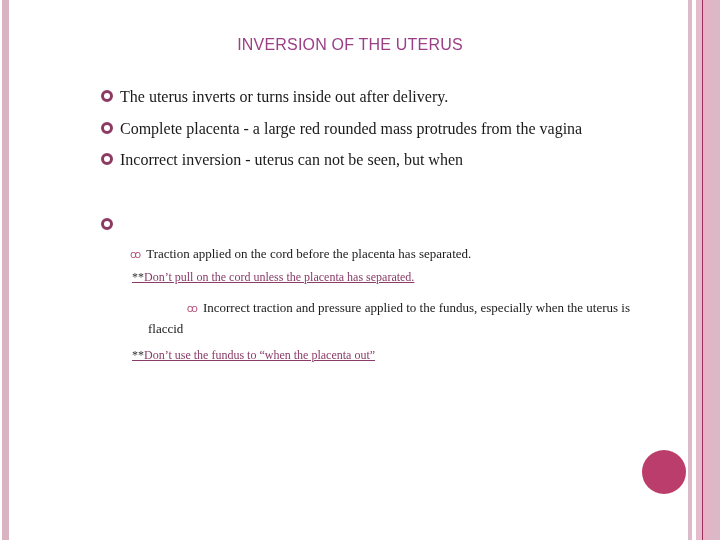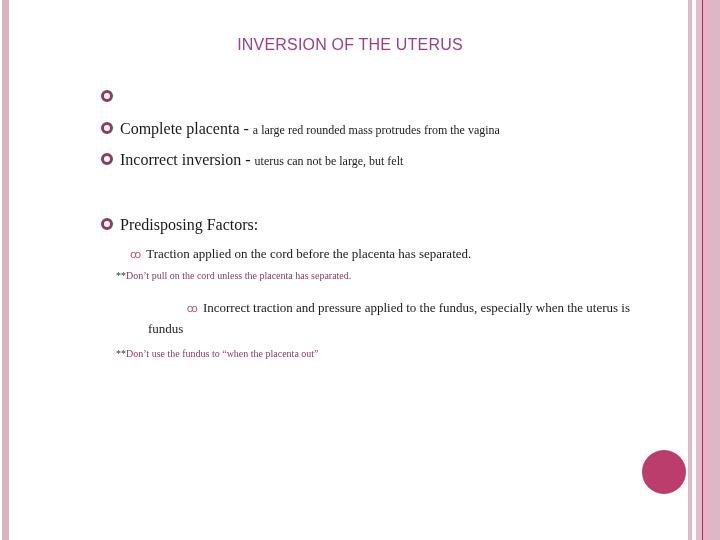--- a/index.html
+++ b/index.html
@@ -5,61 +5,61 @@
   html, body { margin:0; padding:0; }
   body { width:720px; height:540px; position:relative; background:#ffffff; overflow:hidden;
          font-family:"DejaVu Serif", serif; }
   .stripe { position:absolute; top:0; height:540px; }
   .title { position:absolute; left:0; width:700px; top:36px; text-align:center;
            font-family:"Liberation Sans", sans-serif; font-size:16px; color:#9b3f86; letter-spacing:0.2px; }
   .bullet { position:absolute; left:101px; font-size:16px; color:#1a1a1a; white-space:nowrap;
             font-family:"Liberation Serif", serif; }
   .bullet .mark { display:inline-block; width:9px; height:9px; border:3px solid #8c3a62; border-radius:50%;
                   box-sizing:border-box; width:12px; height:12px; vertical-align:middle; margin-right:7px; position:relative; top:-2px; }
-  .bullet .small { font-size:12px; }
+  .bullet .small { font-size:16px; }
   .sub { position:absolute; left:130px; font-size:13px; color:#1a1a1a; font-family:"Liberation Serif", serif;text-align:right; }
   .sub .curl { color:#b3527a; font-size:11px; margin-right:5px; }
-  .note { position:absolute; left:116px; font-size:10px; color:#8a3b68; font-family:"Liberation Serif", serif; }
+  .note { position:absolute; left:132px; font-size:12px; color:#8a3b68; font-family:"Liberation Serif", serif;text-decoration:underline; }
   .note .ast { color:#333; }
   .dot { position:absolute; left:642px; top:450px; width:44px; height:44px; border-radius:50%; background:#bb3d6c; }
 </style>
 </head>
 <body>
 
 <div class="stripe" style="left:2px;width:7px;background:#d9b3c2;"></div>
 <div class="stripe" style="left:688px;width:4px;background:#dcbac7;"></div>
 <div class="stripe" style="left:696px;width:6px;background:#e4bccb;"></div>
 <div class="stripe" style="left:702px;width:1px;background:#9a2f5a;"></div>
 <div class="stripe" style="left:703px;width:7px;background:#e8b3c6;"></div>
 <div class="stripe" style="left:710px;width:10px;background:#dcb8c6;"></div>
 
 <div class="title">INVERSION OF THE UTERUS</div>
 
 <div class="bullet" style="top:88px;">
-  <span class="mark"></span>
+  <span class="mark"></span><span>The uterus inverts or turns inside out after delivery.</span>
 </div>
 <div class="bullet" style="top:120px;">
   <span class="mark"></span><span>Complete placenta - </span><span class="small">a large red rounded mass protrudes from the vagina</span>
 </div>
 <div class="bullet" style="top:151px;">
-  <span class="mark"></span><span>Incorrect inversion - </span><span class="small">uterus can not be large, but felt</span>
+  <span class="mark"></span><span>Incorrect inversion - </span><span class="small">uterus can not be seen, but when</span>
 </div>
 <div class="bullet" style="top:216px;">
-  <span class="mark"></span><span>Predisposing Factors:</span>
+  <span class="mark"></span>
 </div>
 
 <div class="sub" style="top:246px;">
   <span class="curl">ꝏ</span><span>Traction applied on the cord before the placenta has separated.</span>
 </div>
 <div class="note" style="top:270px;">
   <span class="ast">**</span><span>Don’t pull on the cord unless the placenta has separated.</span>
 </div>
 <div class="sub" style="top:300px;width:500px;">
   <span class="curl">ꝏ</span><span>Incorrect traction and pressure applied to the fundus, especially when the uterus is</span>
 </div>
 <div class="sub" style="top:321px;left:148px;">
-  <span>fundus</span>
+  <span>flaccid</span>
 </div>
 <div class="note" style="top:348px;">
   <span class="ast">**</span><span>Don’t use the fundus to “when the placenta out”</span>
 </div>
 
 <div class="dot"></div>
 
 </body></html>

